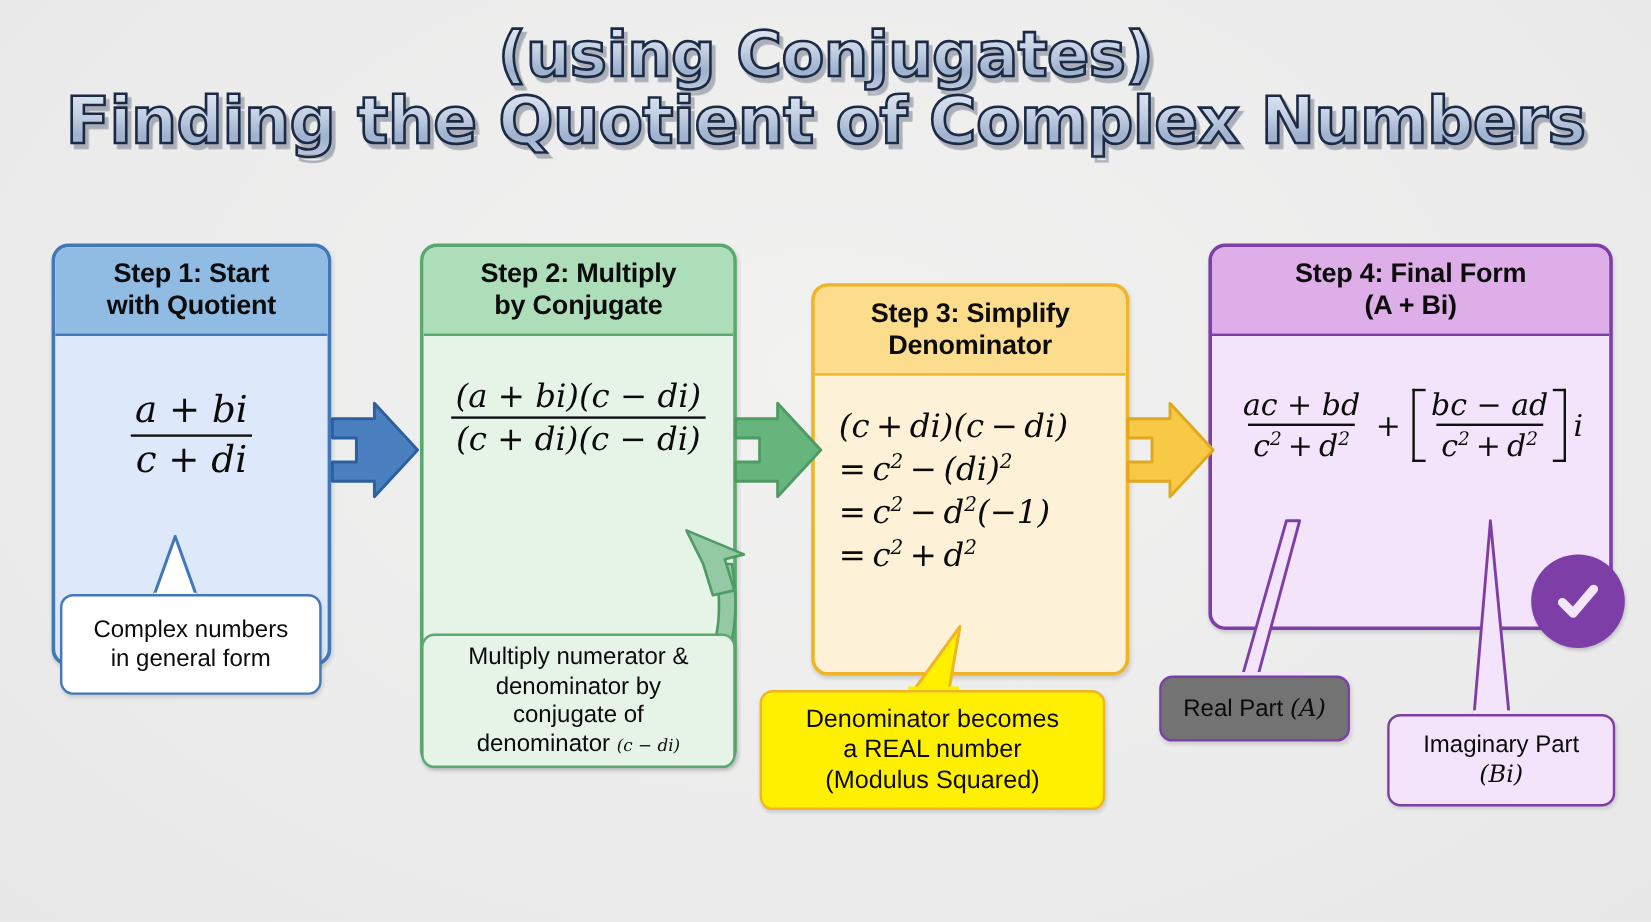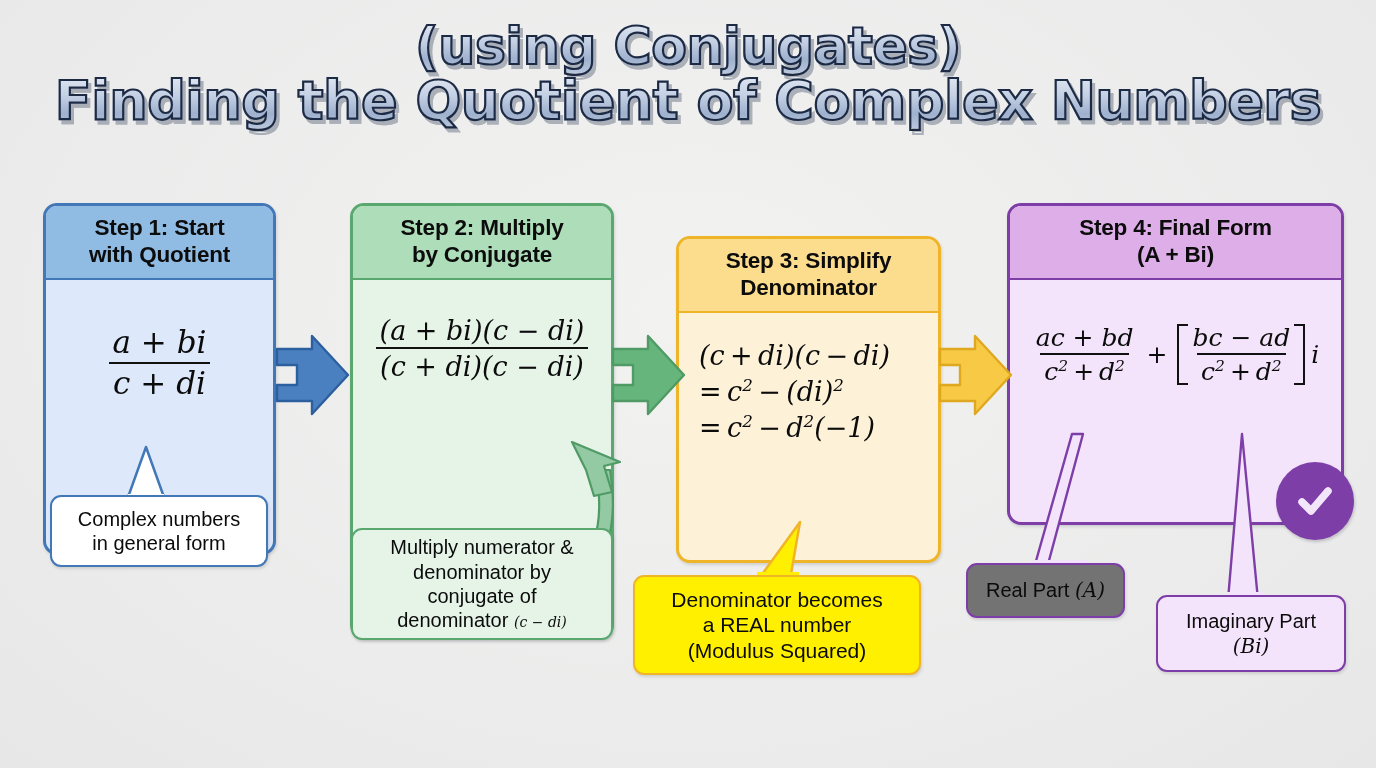--- a/index.html
+++ b/index.html
@@ -157,21 +157,21 @@
     line-height: 1.22;
     color: #0b0b0b;
     display: flex;
     align-items: center;
     justify-content: center;
     padding: 7px 10px;
     box-shadow: 1px 2px 3px rgba(60,60,70,0.16);
     z-index: 6;
   }
 
-  #callout-step1 { left: 50px; top: 495px; width: 218px; height: 72px;
+  #callout-step1 { left: 50px; top: 495px; width: 218px; height: 84px;
     background: #ffffff; border-color: #4277b8; }
   #callout-step2 { left: 351px; top: 528px; width: 262px; height: 112px;
     background: #e6f4e8; border-color: #5aa86f; font-size: 20px; z-index: 4;}
   #callout-step3 { left: 633px; top: 575px; width: 288px; height: 100px;
     background: #fff000; border-color: #f0b429; font-size: 21px; }
   #callout-real { left: 966px; top: 563px; width: 159px; height: 55px;
     background: #737373; border-color: #7e3ea8; font-size: 20px; text-align: center; }
   #callout-imag { left: 1156px; top: 595px; width: 190px; height: 77px;
     background: #f4e4fb; border-color: #7e3ea8; font-size: 20px; }
 
@@ -260,20 +260,21 @@
 <div class="step-box" id="step3-box">
   <div class="step-header">
     <span>Step 3: Simplify</span><br>
     <span>Denominator</span>
   </div>
   <div class="step-body">
     <div class="math" id="step3-formula">
       <div class="line">(c + di)(c − di)</div>
       <div class="line"><span class="mathup">=</span> c<sup class="exp">2</sup> − (di)<sup class="exp">2</sup></div>
       <div class="line"><span class="mathup">=</span> c<sup class="exp">2</sup> − d<sup class="exp">2</sup>(−1)</div>
+      <div class="line"><span class="mathup">=</span> c<sup class="exp">2</sup> + d<sup class="exp">2</sup></div>
     </div>
   </div>
 </div>
 
 <div class="step-box" id="step4-box">
   <div class="step-header">
     <span>Step 4: Final Form</span><br>
     <span>(A + Bi)</span>
   </div>
   <div class="step-body">

